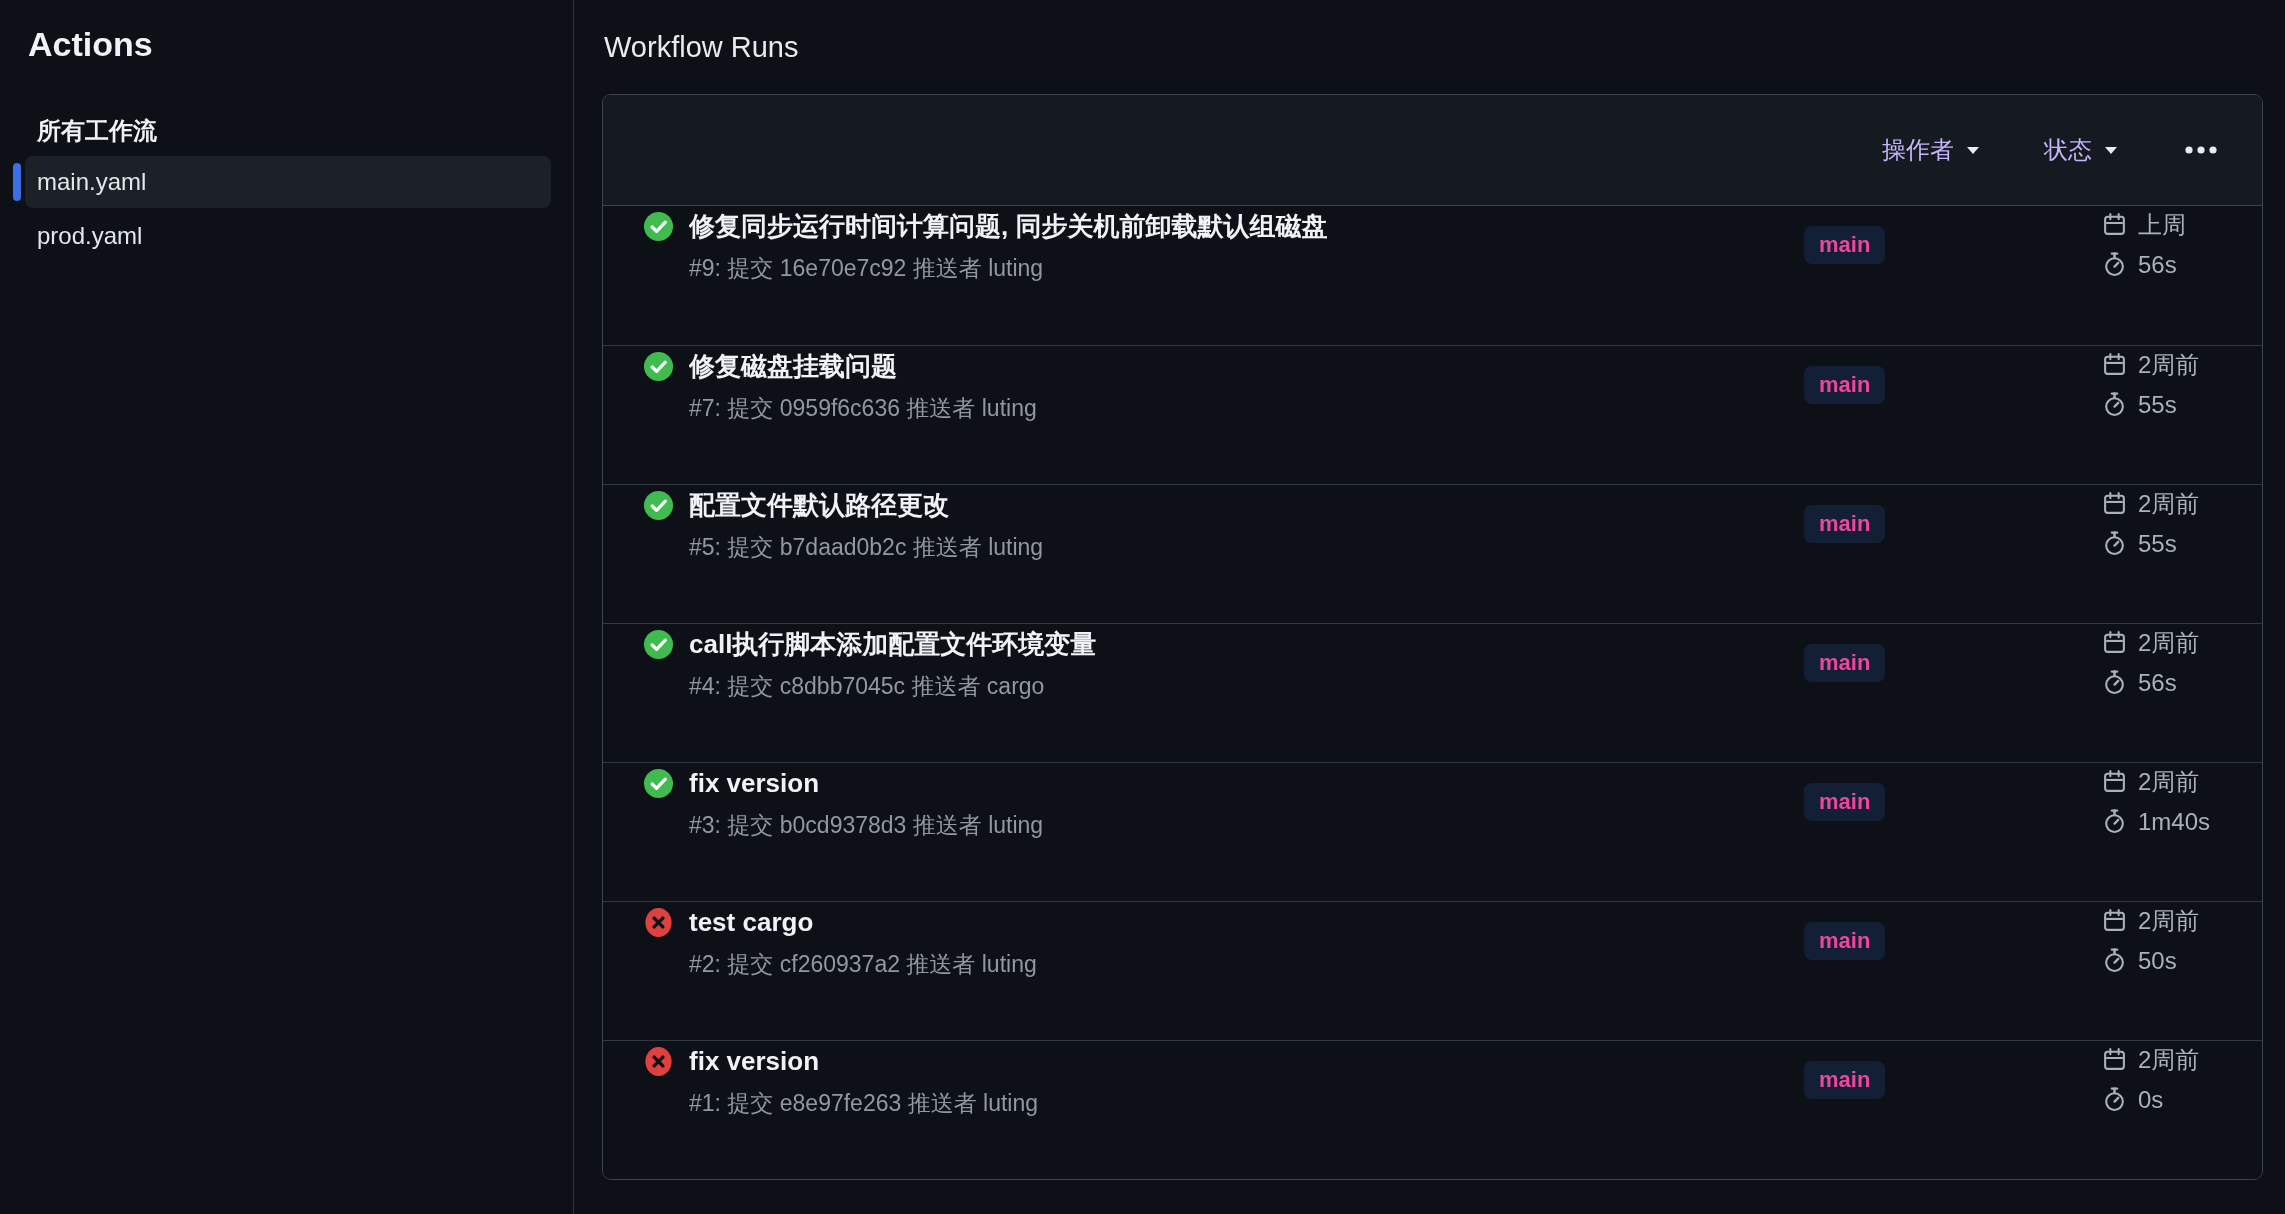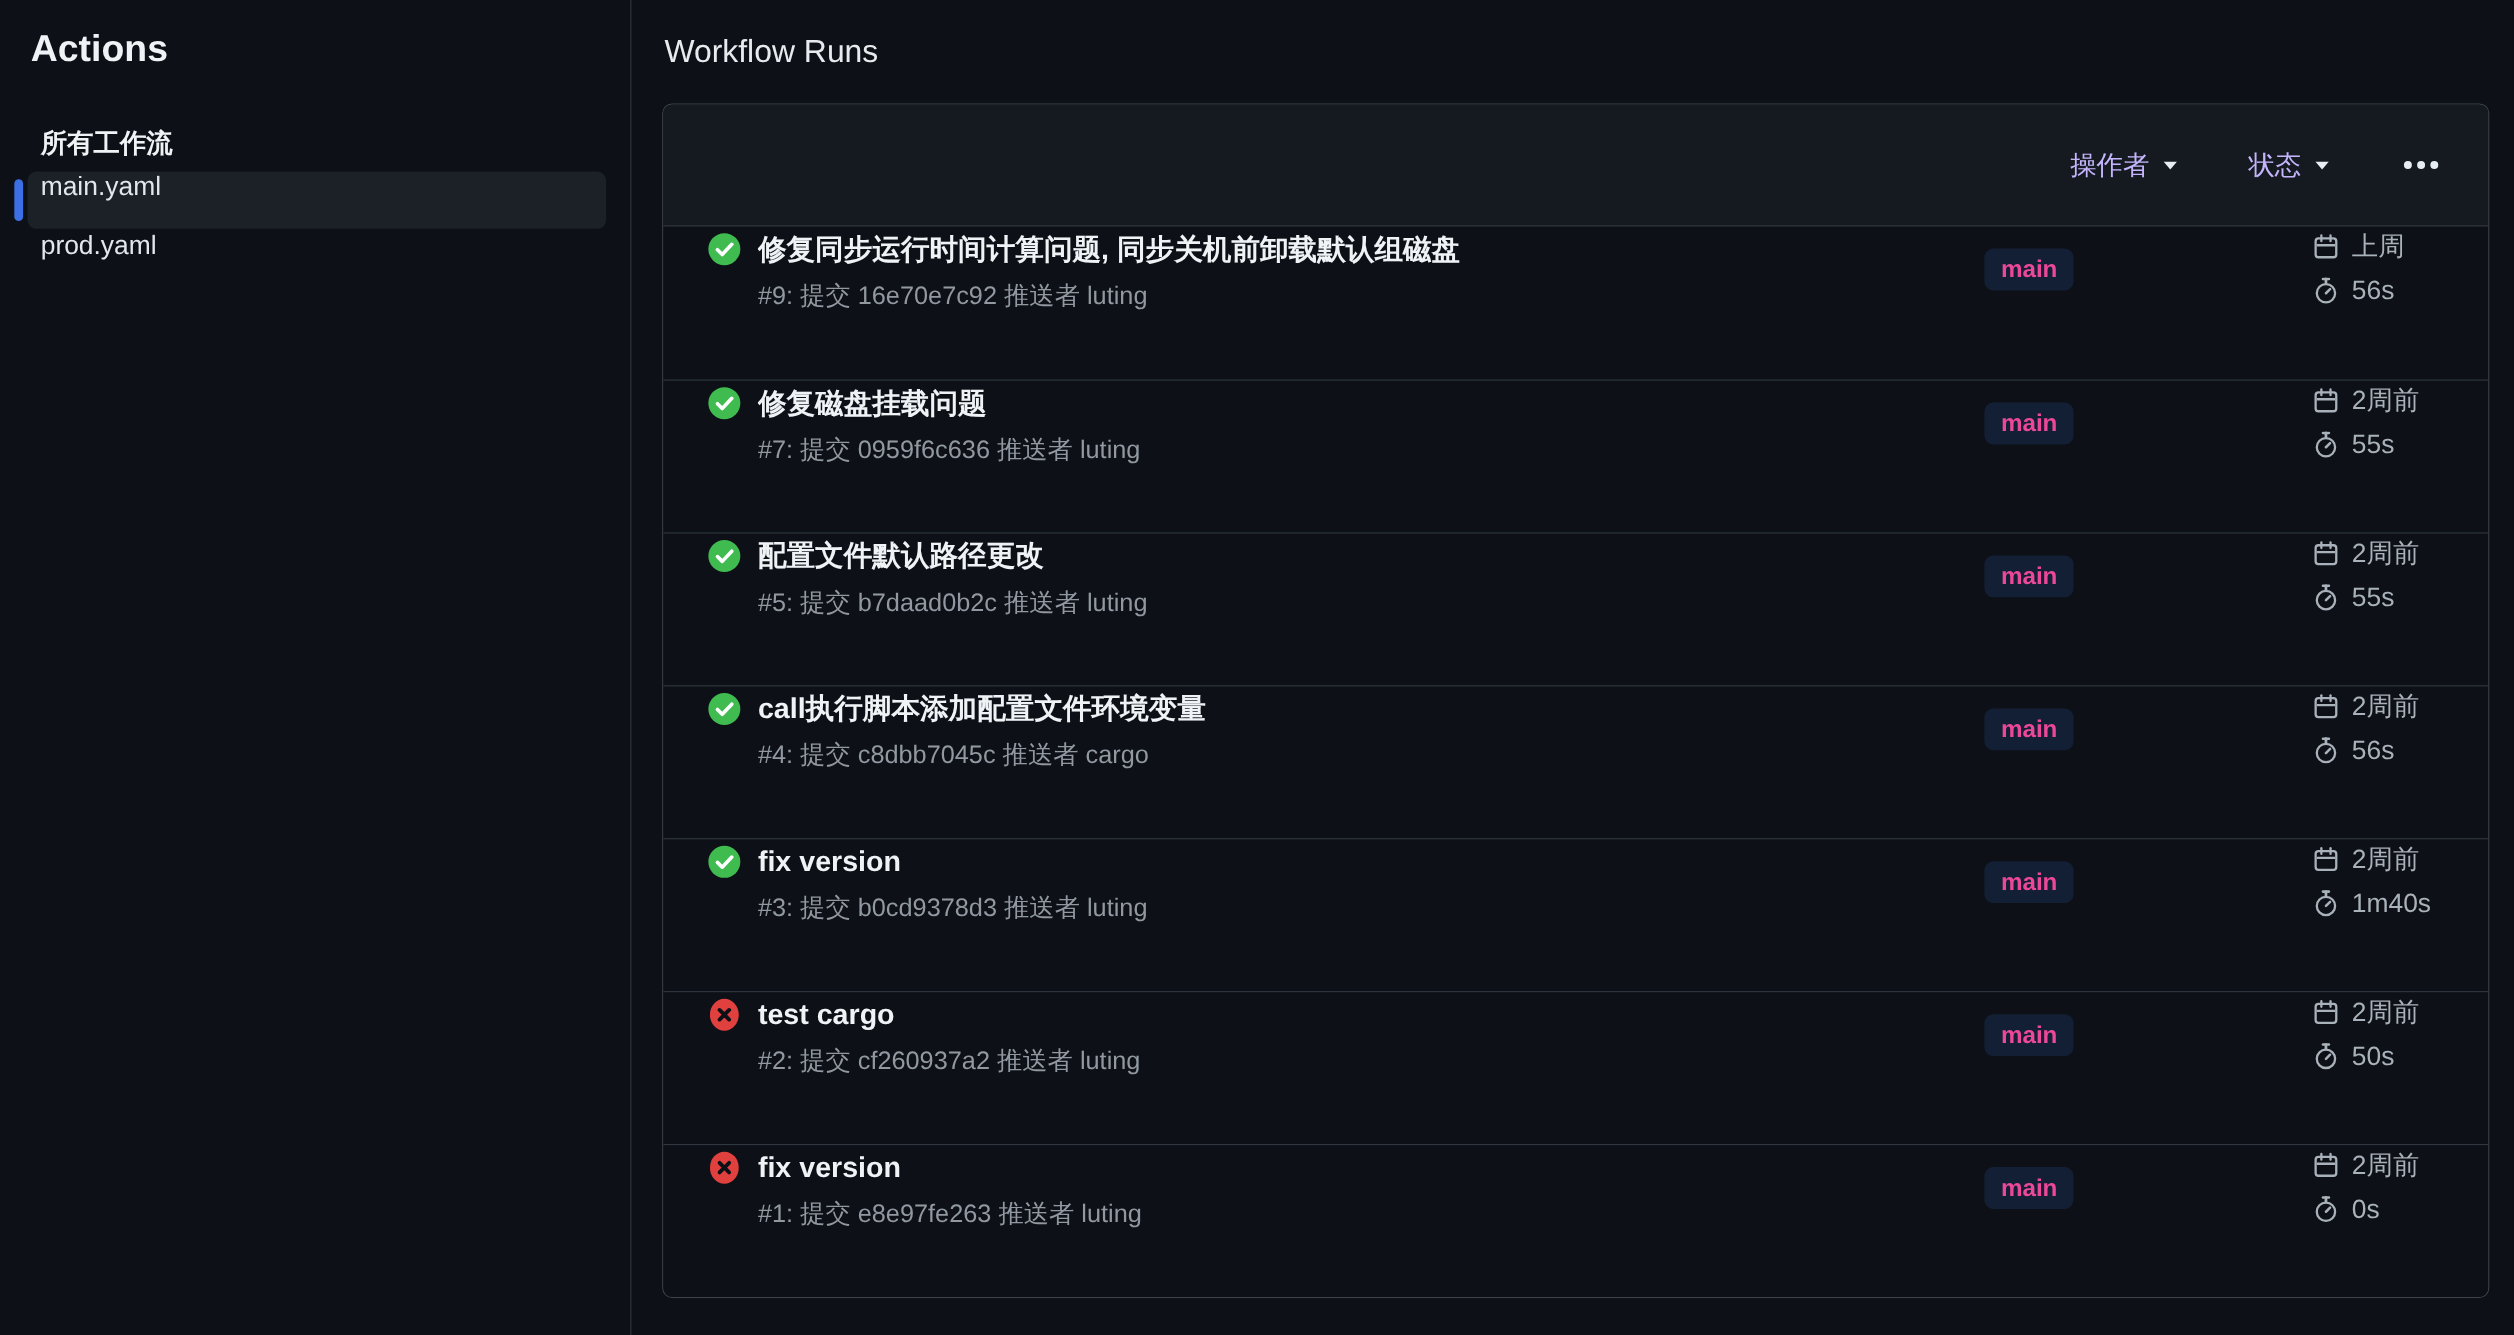--- a/index.html
+++ b/index.html
@@ -8,21 +8,21 @@
     width: 2285px; height: 1214px; overflow: hidden;
     font-family: "Liberation Sans", sans-serif; color: #e6edf3;
   }
   .layout { display: flex; height: 100%; }
 
   
   .sidebar { width: 574px; flex-shrink: 0; border-right: 1px solid #2f353d; padding-top: 24px; }
   .sidebar-title { font-size: 34px; font-weight: 700; color: #f0f3f6; margin: 0 0 0 28px; line-height: 40px; }
   .wf-nav { margin-top: 50px; }
   .wf-header { font-size: 24px; font-weight: 700; color: #f0f3f6; margin: 0 22px 8px 37px; line-height: 34px; cursor: pointer; }
-  .wf-item { position: relative; height: 52px; display: flex; margin: 2px 22px 2px 25px;
+  .wf-item { position: relative; height: 52px; display: flex; align-items: center; margin: 2px 22px 2px 25px;
              padding-left: 12px; border-radius: 8px; font-size: 24px; color: #e2e7ec; cursor: pointer; }
   .wf-item.active { background: #1c2127; }
   .wf-item.active::before { content: ""; position: absolute; left: -12px; top: 7px; bottom: 7px; width: 8px;
              border-radius: 4px; background: #3b6fe3; }
 
   
   .main { flex: 1; padding: 30px 22px 0 28px; min-width: 0; }
   .main-title { font-size: 29px; font-weight: 500; color: #e8ebee; margin: 0 0 30px 2px; line-height: 34px; }
 
   .panel { border: 1px solid #3d444d; border-radius: 9px; overflow: hidden; background: #0d1117; }

